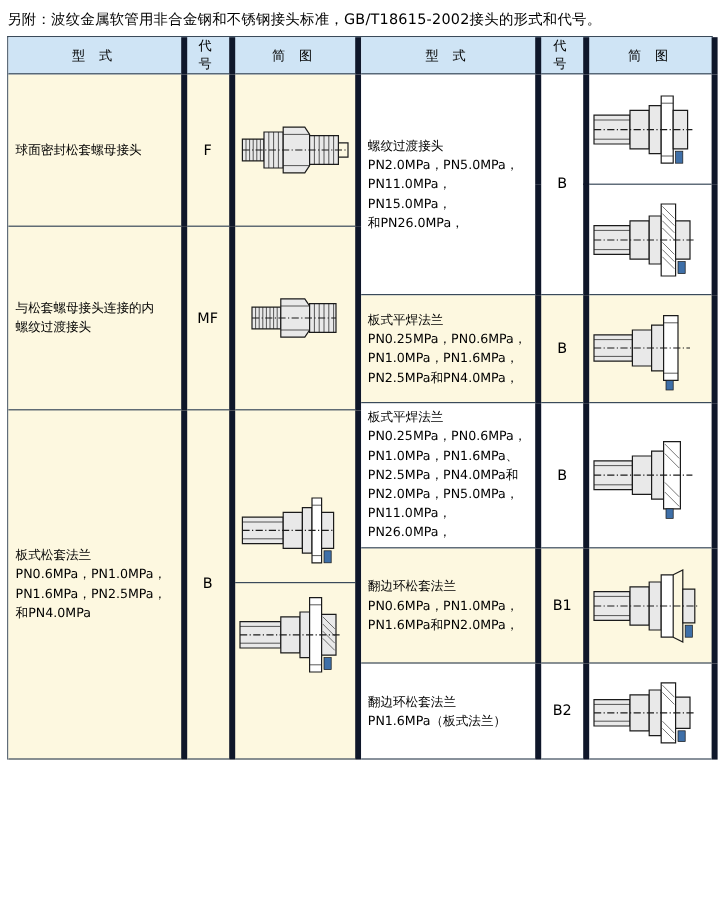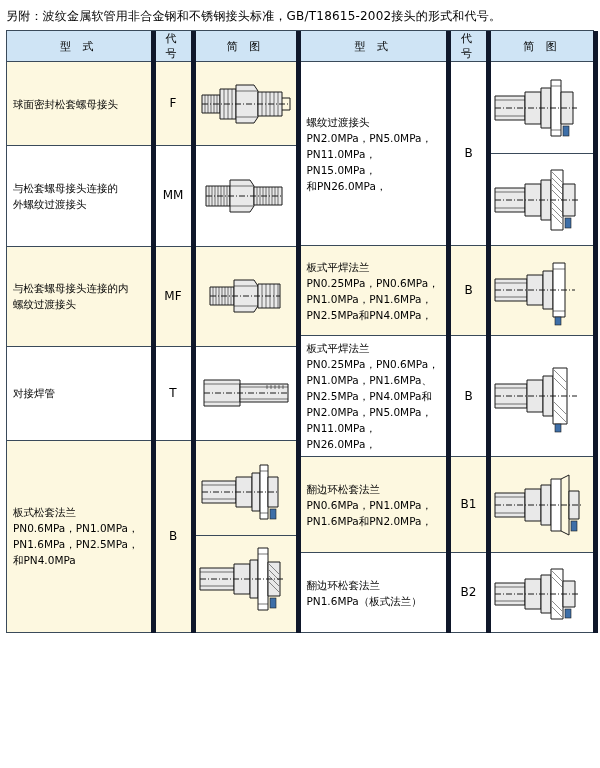--- a/index.html
+++ b/index.html
@@ -126,68 +126,38 @@
               <path class="fillg" d="M40 17 L58 17 L62 23 L62 49 L58 55 L40 55 Z"></path>
               <path class="lnt" d="M40 23 L62 23 M40 49 L62 49"></path>
               <path class="fillg" d="M62 24 L86 24 L86 48 L62 48 Z"></path>
               <path class="lnt" d="M66 24 L66 48 M70 24 L70 48 M74 24 L74 48 M78 24 L78 48 M82 24 L82 48"></path>
               <path class="ln" d="M86 30 L94 30 L94 42 L86 42"></path>
               <path class="ln" d="M6 36 L94 36" stroke-dasharray="6 2 1 2"></path>
             </svg>
           </td>
         </tr>
 
-        <tr style="height:92px">
-          <td class="type white" style="white-space:pre-line">与松套螺母接头连接的
-外螺纹过渡接头</td>
-          <td class="code white">MM</td>
-          <td class="fig white">
-            <svg width="100" height="72" viewBox="0 0 100 72">
-              <path class="fillg" d="M10 26 L34 26 L34 46 L10 46 Z"></path>
-              <path class="lnt" d="M13 26 L13 46 M16 26 L16 46 M19 26 L19 46 M22 26 L22 46 M25 26 L25 46 M28 26 L28 46 M31 26 L31 46"></path>
-              <path class="fillg" d="M34 20 L54 20 L58 26 L58 46 L54 52 L34 52 Z"></path>
-              <path class="lnt" d="M34 26 L58 26 M34 46 L58 46"></path>
-              <path class="fillg" d="M58 27 L86 27 L86 45 L58 45 Z"></path>
-              <path class="lnt" d="M61 27 L61 45 M64 27 L64 45 M67 27 L67 45 M70 27 L70 45 M73 27 L73 45 M76 27 L76 45 M79 27 L79 45 M82 27 L82 45"></path>
-              <path class="ln" d="M10 36 L86 36" stroke-dasharray="6 2 1 2"></path>
-            </svg>
-          </td>
-        </tr>
 
         <tr style="height:92px">
           <td class="type yellow" style="white-space:pre-line">与松套螺母接头连接的内
 螺纹过渡接头</td>
           <td class="code yellow">MF</td>
           <td class="fig yellow">
             <svg width="100" height="72" viewBox="0 0 100 72">
               <path class="fillg" d="M14 27 L38 27 L38 45 L14 45 Z"></path>
               <path class="lnt" d="M17 27 L17 45 M20 27 L20 45 M23 27 L23 45 M26 27 L26 45 M29 27 L29 45 M32 27 L32 45 M35 27 L35 45"></path>
               <path class="fillg" d="M38 20 L58 20 L62 26 L62 46 L58 52 L38 52 Z"></path>
               <path class="lnt" d="M38 26 L62 26 M38 46 L62 46"></path>
               <path class="fillg" d="M62 24 L84 24 L84 48 L62 48 Z"></path>
               <path class="lnt" d="M66 24 L66 48 M70 24 L70 48 M74 24 L74 48 M78 24 L78 48 M82 24 L82 48"></path>
               <path class="ln" d="M14 36 L84 36" stroke-dasharray="6 2 1 2"></path>
             </svg>
           </td>
         </tr>
 
-        <tr style="height:86px">
-          <td class="type white" style="white-space:pre-line">对接焊管</td>
-          <td class="code white">T</td>
-          <td class="fig white">
-            <svg width="100" height="66" viewBox="0 0 100 66">
-              <path class="fillg" d="M8 20 L44 20 L44 46 L8 46 Z"></path>
-              <path class="lnt" d="M8 24 L44 24 M8 42 L44 42"></path>
-              <path class="fillg" d="M44 24 L92 24 L92 42 L44 42 Z"></path>
-              <path class="lnt" d="M44 27 L92 27 M44 39 L92 39"></path>
-              <path class="ln" d="M8 33 L92 33" stroke-dasharray="6 2 1 2"></path>
-              <path class="lnt" d="M70 26 L90 26 M70 28 L90 28" stroke-dasharray="2 2"></path>
-            </svg>
-          </td>
-        </tr>
 
         <tr style="height:176px">
           <td class="type yellow" style="white-space:pre-line">板式松套法兰
 PN0.6MPa，PN1.0MPa，
 PN1.6MPa，PN2.5MPa，
 和PN4.0MPa</td>
           <td class="code yellow">B</td>
           <td class="fig yellow" style="padding:0">
             <svg width="100" height="86" viewBox="0 0 100 86">
               <path class="fillg" d="M6 32 L40 32 L40 54 L6 54 Z"></path>

